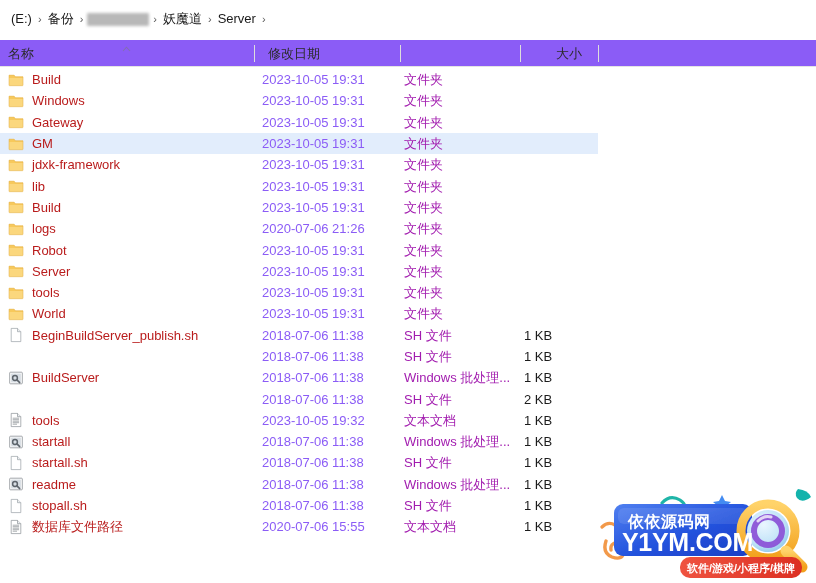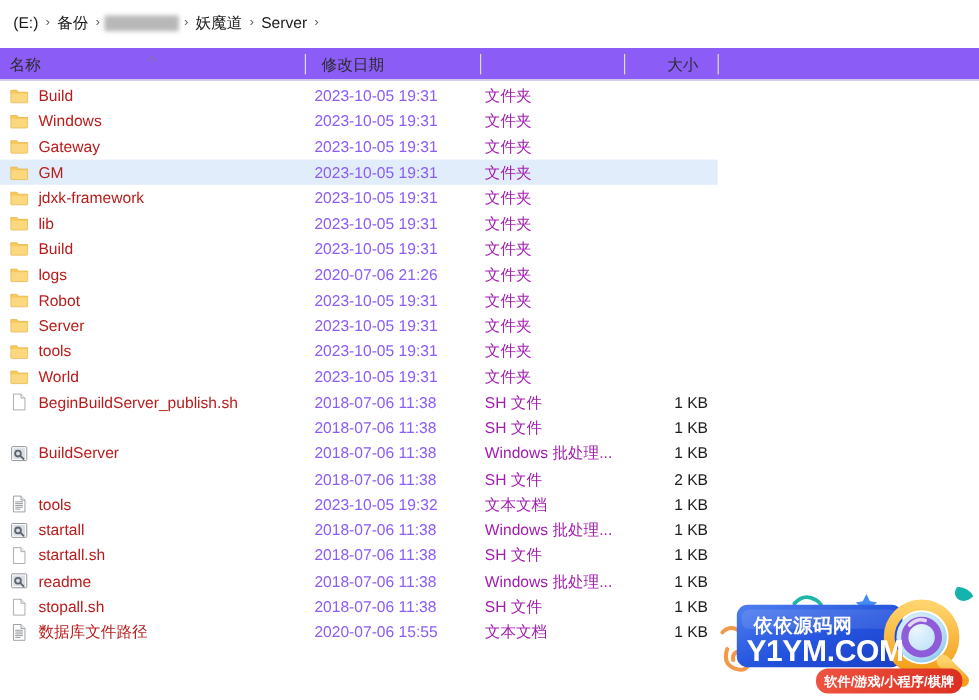--- a/index.html
+++ b/index.html
@@ -114,21 +114,21 @@
     position: absolute;
     font-size: 13px;
     color: #1c1c1c;
     white-space: nowrap;
     line-height: 21px;
     z-index: 2;
   }
   .c-name { left: 8px; display: flex; align-items: center; gap: 8px; }
   .c-date { left: 262px; color: #8b5cf6; }
   .c-type { left: 404px; color: #a21caf; }
-  .c-size { left: 524px; width: 66px; text-align: right; color: #1c1c1c; }
+  .c-size { left: 524px; width: 66px; color: #1c1c1c; }
 
   .ficon { width: 16px; height: 16px; flex: 0 0 16px; display: block; }
   .fname { font-size: 13px; color: #b91c1c; }
 
   
   .watermark {
     position: absolute;
     right: 0px;
     bottom: 0px;
     width: 216px;

